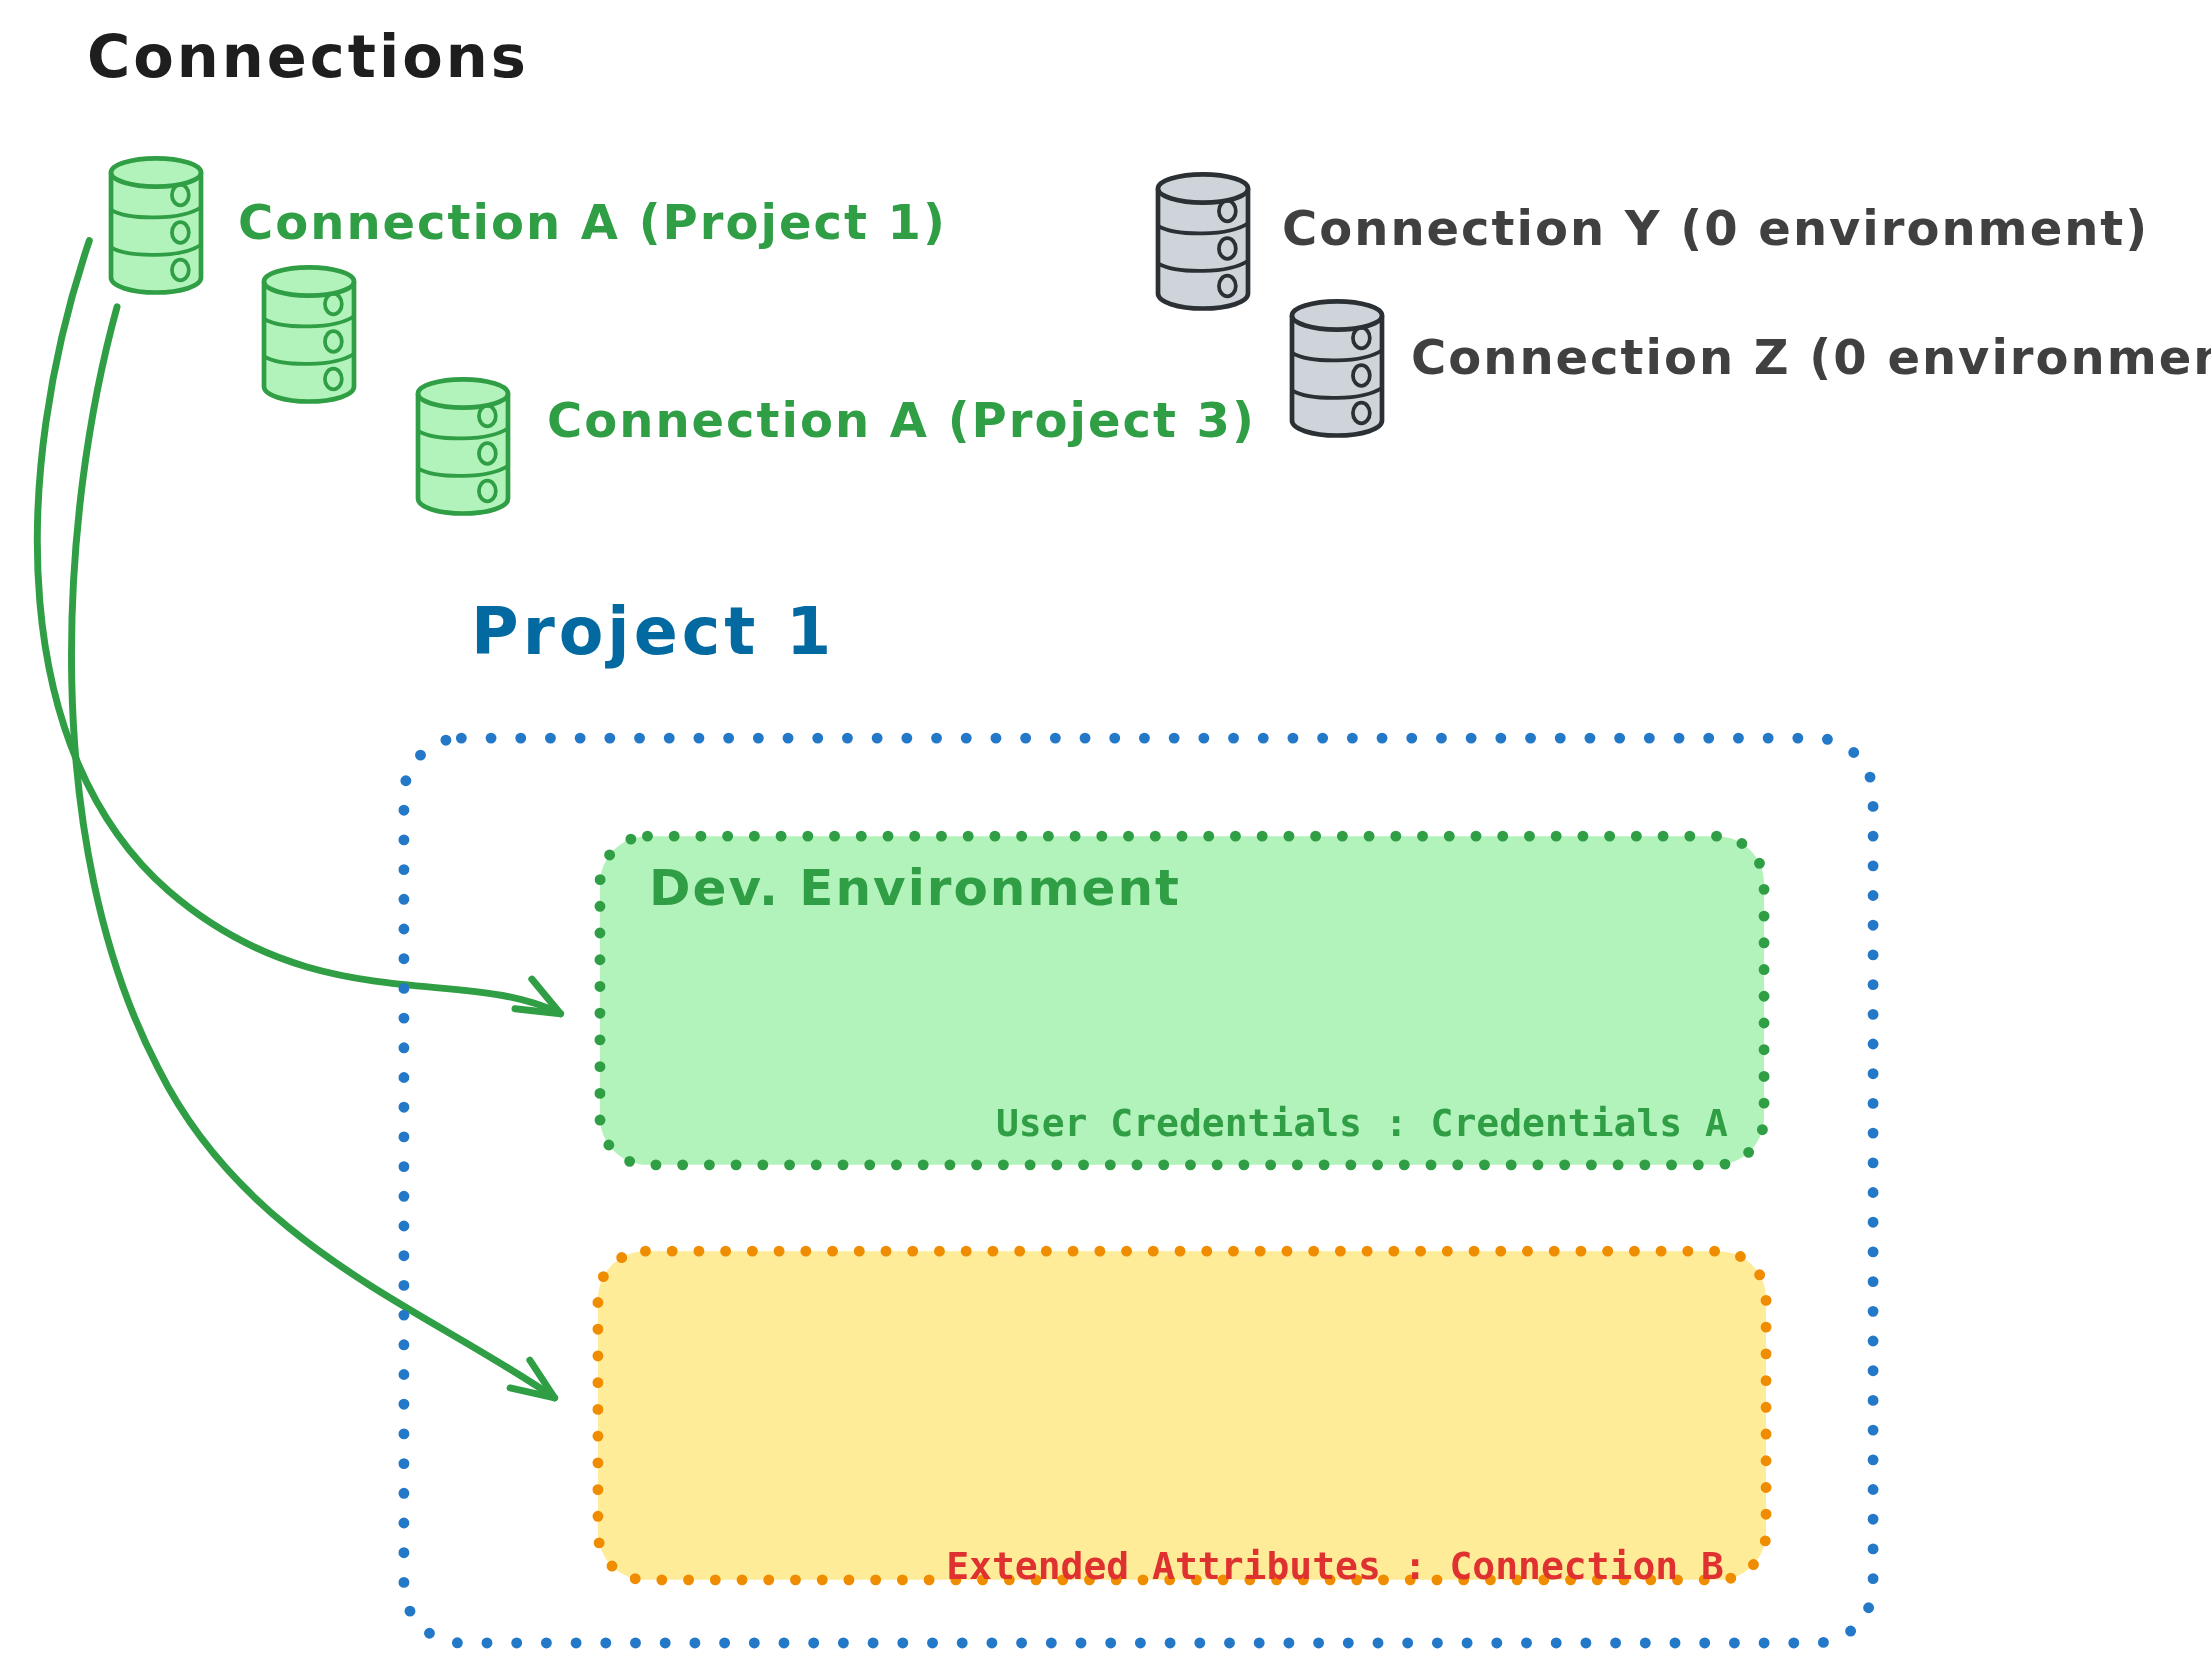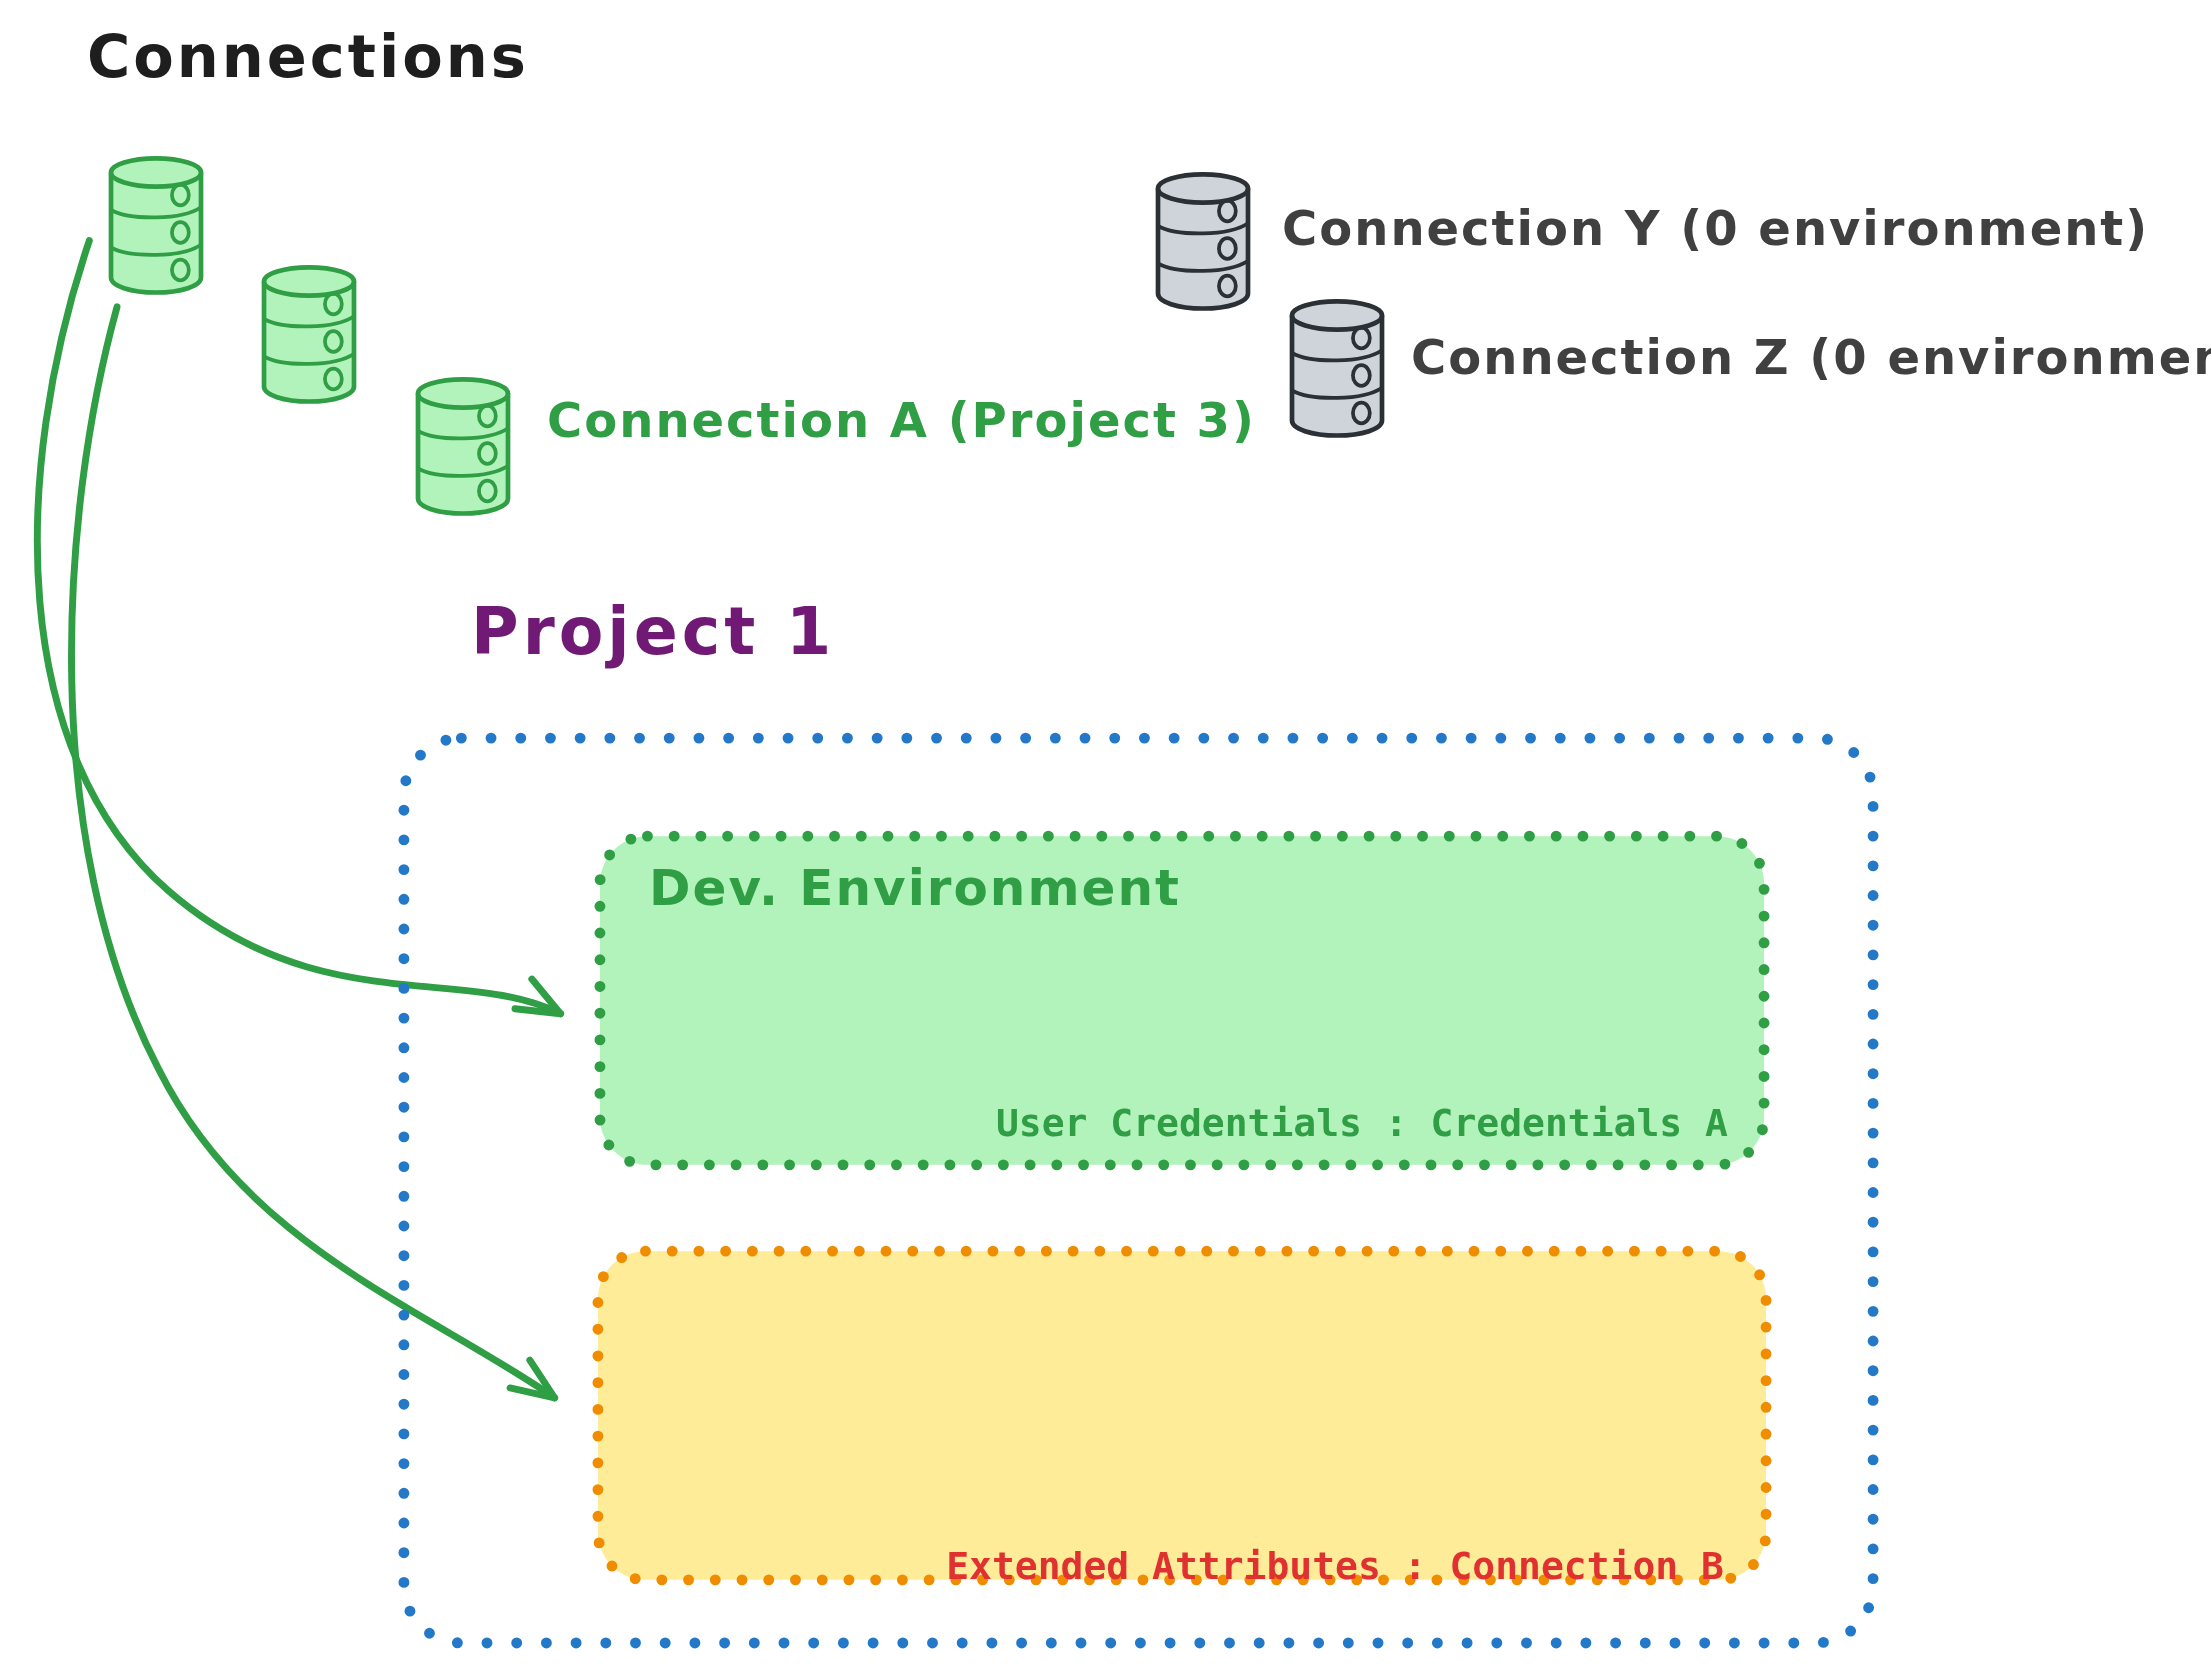--- a/index.html
+++ b/index.html
@@ -13,21 +13,21 @@
   .abs{position:absolute;}
   .hand{font-weight:700;letter-spacing:1px;}
   .title{
     left:87px;top:22px;
     font-size:59px;color:#1e1e1e;letter-spacing:3px;text-align:center;
   }
   .green-label{color:#2f9e44;font-size:48px;font-weight:700;letter-spacing:2px;white-space:nowrap;}
   .gray-label{color:#404040;font-size:48px;font-weight:700;letter-spacing:2px;white-space:nowrap;}
   .project-title{
     left:471px;top:594px;
-    font-size:65px;color:#701a75;letter-spacing:4px;
+    font-size:65px;color:#0369a1;letter-spacing:4px;
   }
   .env-title{font-size:50px;font-weight:700;letter-spacing:2px;white-space:nowrap;}
   .dev-title{left:649px;top:859px;color:#2f9e44;}
   .prod-title{left:655px;top:1277px;color:#f08c00;}
   .mono{
     font-family:"DejaVu Sans Mono", monospace;
     font-weight:700;font-size:38px;white-space:pre;text-align:right;
   }
   .dev-cred{
     left:594px;top:1101px;width:1176px;
@@ -68,20 +68,21 @@
       <path d="M 90 243 C 10 480 10 760 170 900 C 320 1030 470 975 566 1024"></path>
       <path d="M 520 1019 L 566 1024 M 537 989 L 566 1024"></path>
       <path d="M 118 310 C 60 520 40 850 160 1080 C 250 1260 430 1322 560 1412"></path>
       <path d="M 515 1402 L 560 1412 M 535 1374 L 560 1412"></path>
     </g>
   </svg>
 
   <svg class="abs cyl cyl-green" style="left:99px;top:150px" viewBox="0 0 120 160">
       <use href="#cyl"></use>
     </svg>
+  <div class="abs green-label" style="left:238px;top:194px">Connection A (Project 1)</div>
 
   <svg class="abs cyl cyl-green" style="left:252px;top:259px" viewBox="0 0 120 160">
       <use href="#cyl"></use>
     </svg>
 
   <svg class="abs cyl cyl-green" style="left:406px;top:371px" viewBox="0 0 120 160">
       <use href="#cyl"></use>
     </svg>
   <div class="abs green-label" style="left:547px;top:392px">Connection A (Project 3)</div>
 

